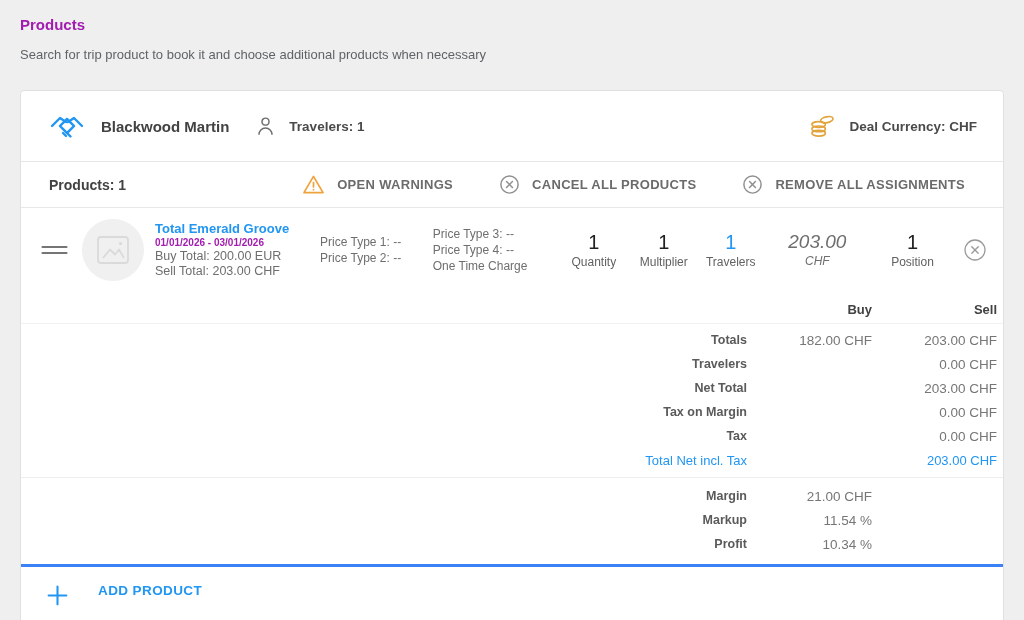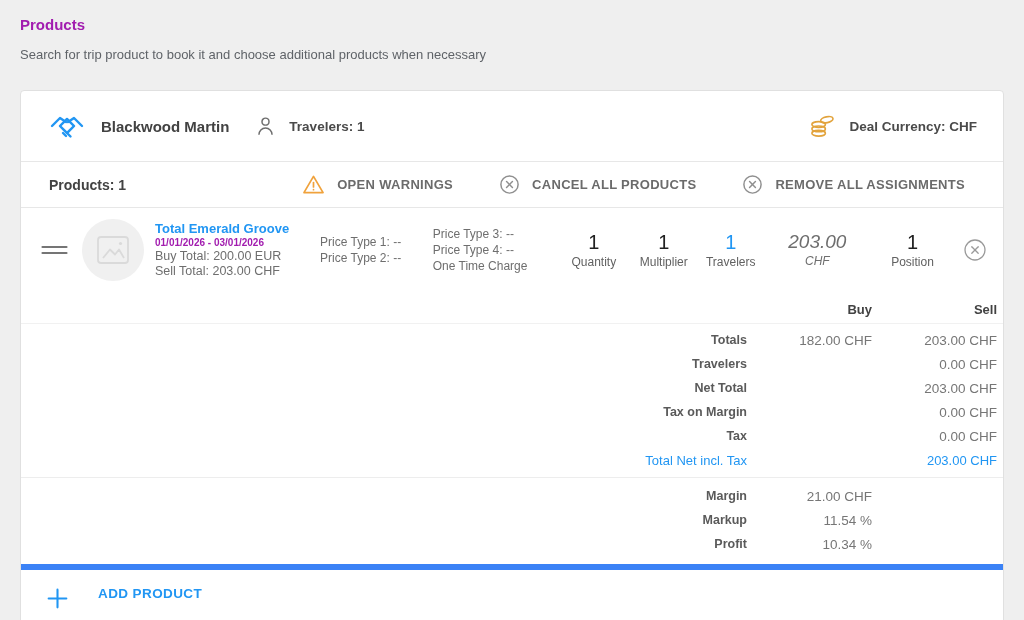--- a/index.html
+++ b/index.html
@@ -86,21 +86,21 @@
 
   
   .t-row { display:flex; align-items:center; height:24px; padding-right:6px; }
   .t-header { height:28px; margin-top:2px; }
   .t-header .t-buy, .t-header .t-sell { font-size:13px; font-weight:bold; color:#424242; }
   .t-label { flex:1; text-align:right; font-size:12.5px; font-weight:bold; color:#5a5a5a; }
   .t-buy, .t-sell { width:125px; text-align:right; font-size:13.5px; color:#767676; }
   .totals-main { border-bottom:1px solid #ededed; padding-bottom:5px; }
   .totals-main .t-header { border-bottom:1px solid #f1f1f1; margin-bottom:4px; }
   .t-row.highlight .t-label, .t-row.highlight .t-sell { color:#2196f3; font-weight:normal; font-size:13px; }
-  .totals-margin { border-bottom:6px solid #3b82f6; padding:6px 0 8px; }
+  .totals-margin { border-bottom:3px solid #3b82f6; padding:6px 0 8px; }
 
   
   .add-row { padding:16px 24px 30px; }
   .add-btn {
     display:flex; align-items:flex-start; gap:28px;
     background:none; border:none; cursor:pointer;
     font-family:inherit; font-size:13.5px; font-weight:bold;
     color:#2196f3; letter-spacing:.4px;
   }
 </style>

